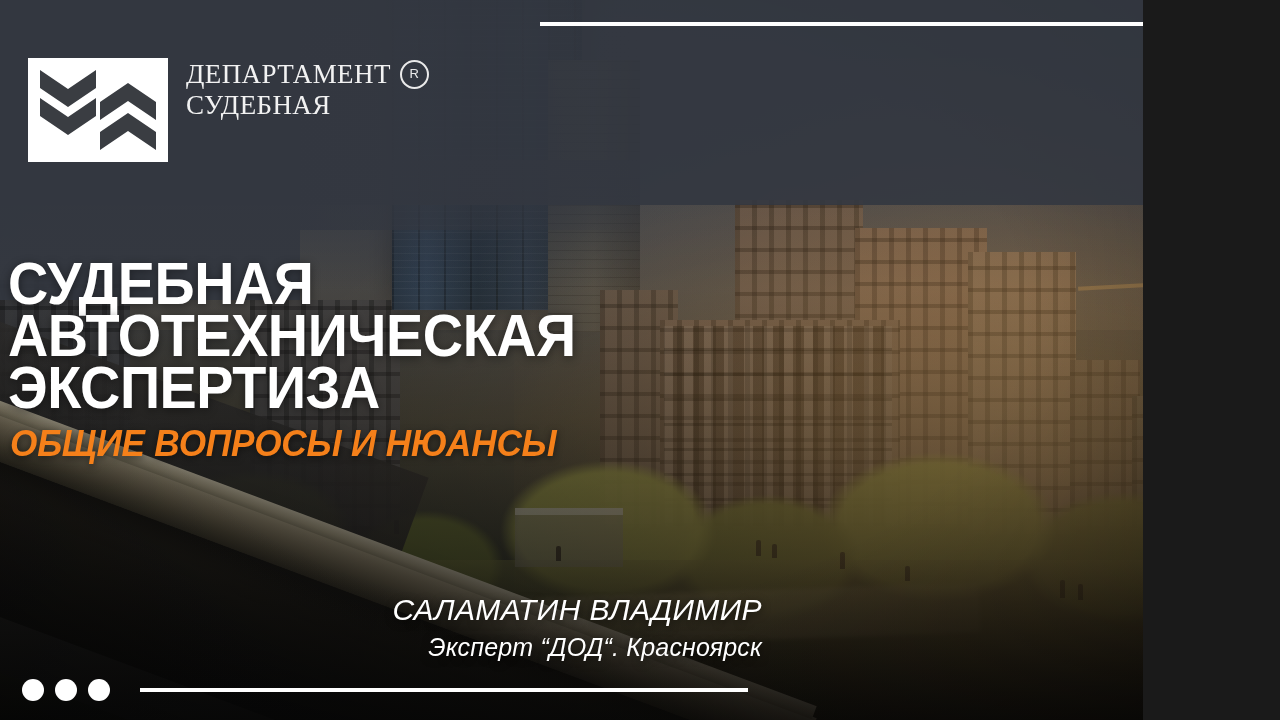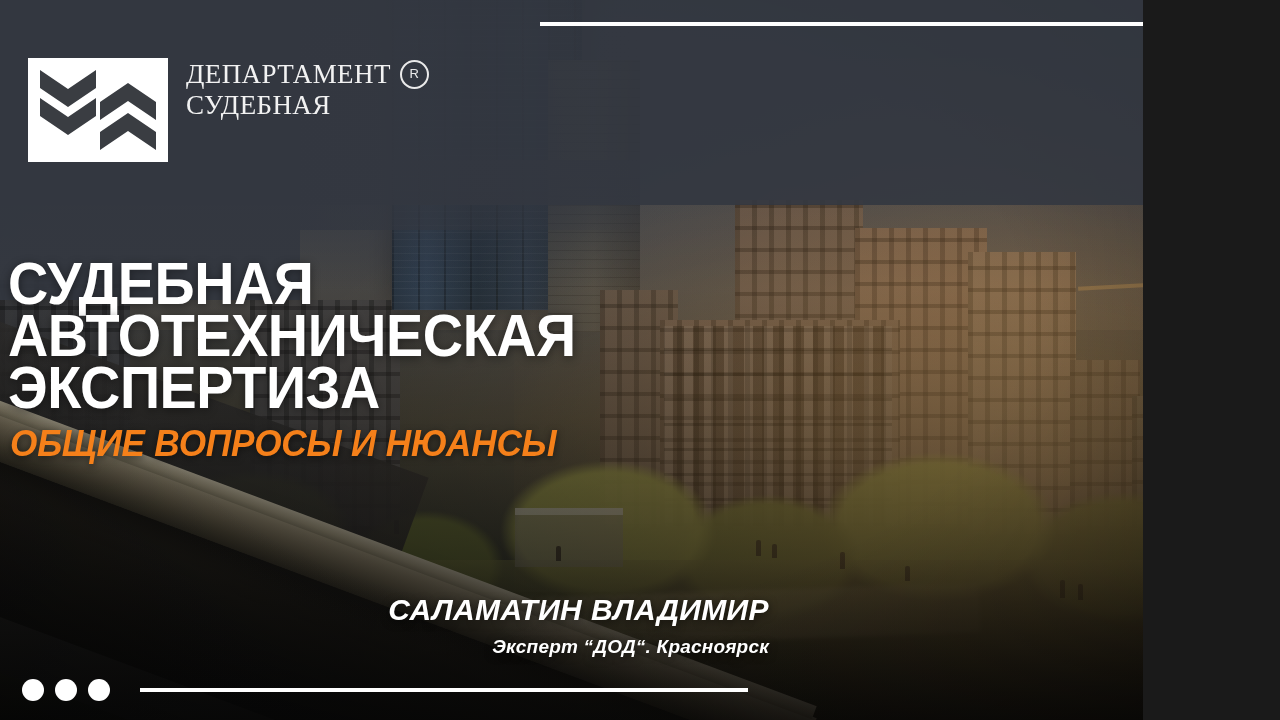--- a/index.html
+++ b/index.html
@@ -288,26 +288,25 @@
   }
 
   .presenter {
     position: absolute;
     left: 0; top: 592px;
     width: 762px;
     text-align: right;
     color: #ffffff;
     font-family: "Liberation Sans", sans-serif;
     font-style: italic;
-    font-weight: 700;
+    font-weight: 400;
     text-shadow: 0 2px 9px rgba(0,0,0,.6);
-    margin-left: 7px;
   }
   .presenter-name { font-size: 30px; line-height: 36px; letter-spacing: .4px; }
-  .presenter-role { font-size: 19px; line-height: 38px; letter-spacing: .2px; }
+  .presenter-role { font-size: 25px; line-height: 38px; letter-spacing: .2px; }
 </style>
 </head>
 <body>
 
 <div class="slide">
 
   <div class="photo">
     <div class="sky"></div>
 
     <div class="blk blk-9"></div>

